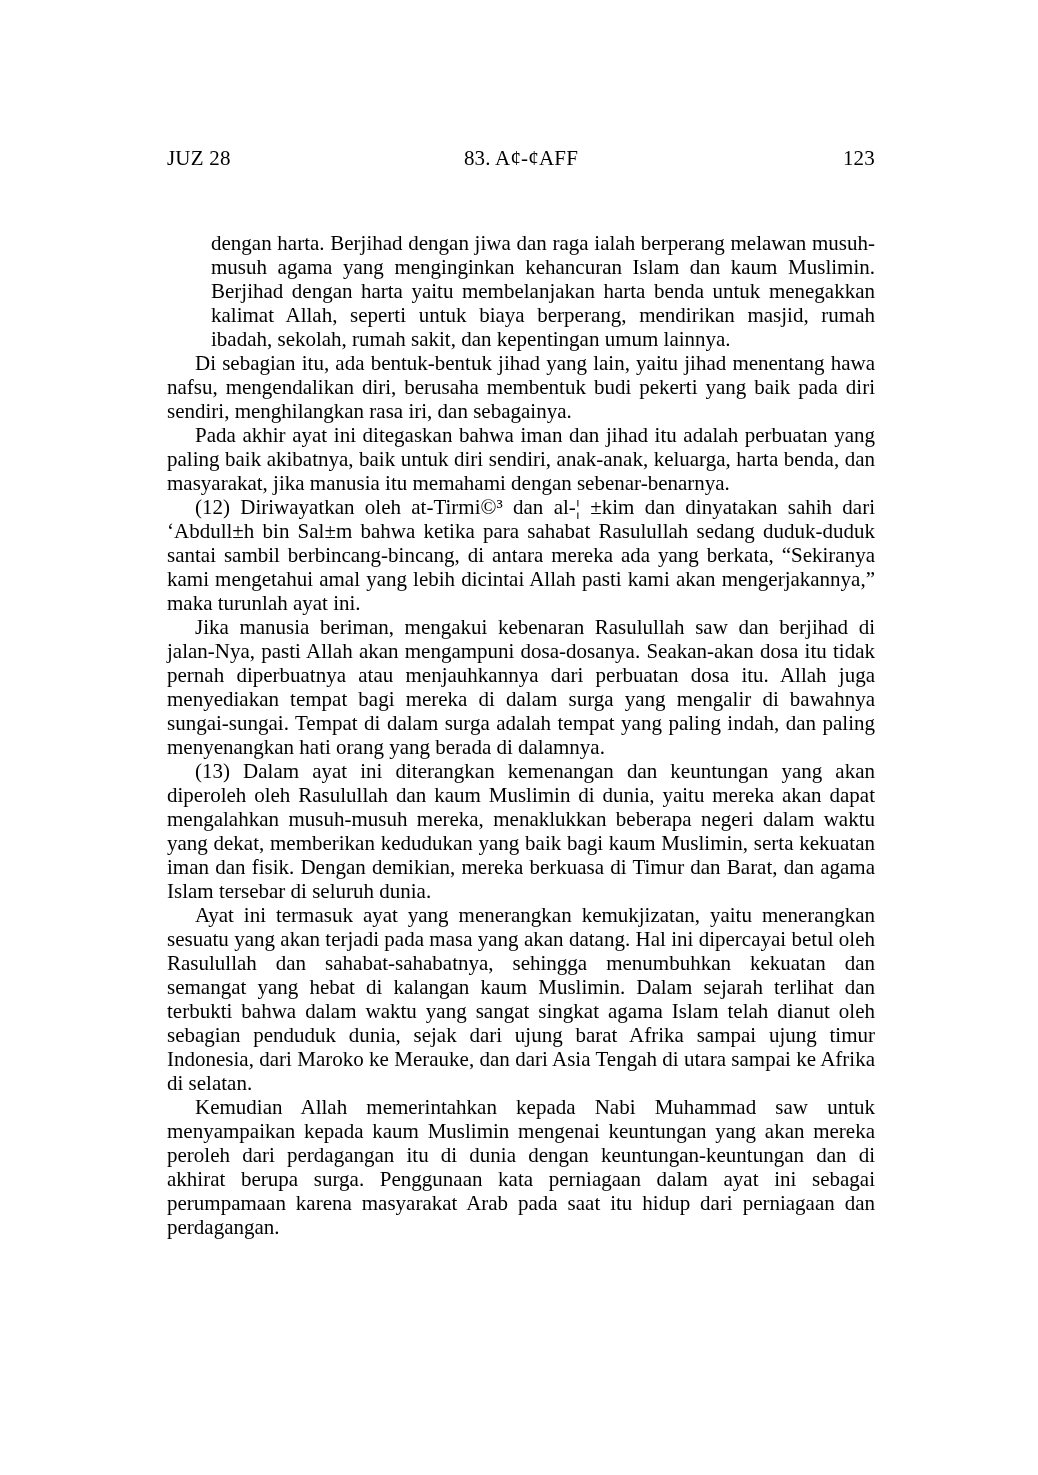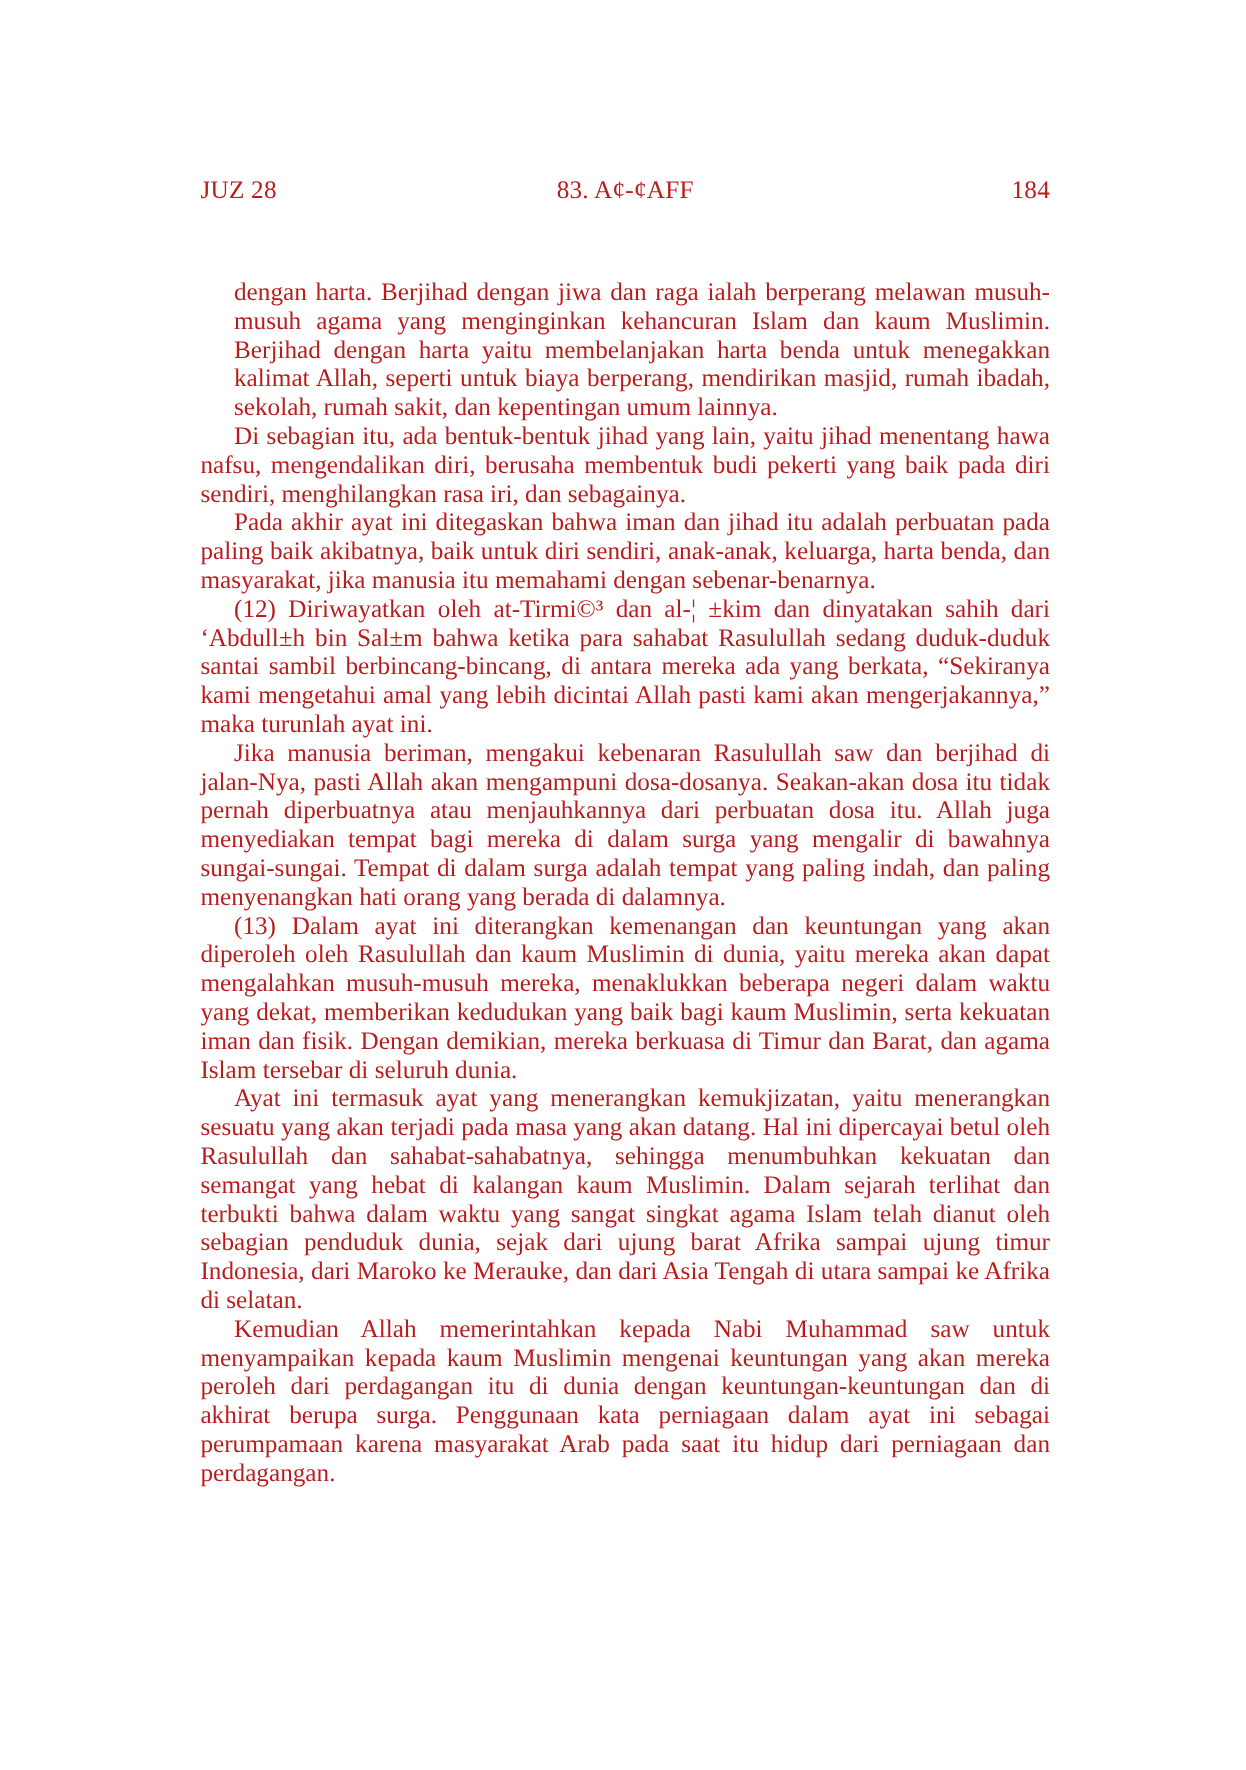--- a/index.html
+++ b/index.html
@@ -5,21 +5,21 @@
   html, body {
     margin: 0;
     padding: 0;
     background: #ffffff;
   }
   .page {
     position: relative;
     width: 1038px;
     height: 1475px;
     background: #ffffff;
-    color: #b91c1c;
+    color: #000000;
     font-family: "Liberation Serif", "DejaVu Serif", serif;
     overflow: hidden;
   }
   .running-header {
     position: absolute;
     top: 146px;
     left: 167px;
     width: 708px;
     display: grid;
     grid-template-columns: 1fr auto 1fr;
@@ -40,39 +40,39 @@
     line-height: 24px;
     text-align: justify;
     text-justify: inter-word;
   }
   .body-text p {
     margin: 0;
     padding: 0;
     text-indent: 28px;
   }
   .body-text p.continuation-indented {
-    margin-left: 28px;
+    margin-left: 44px;
     text-indent: 0;
   }
 </style>
 </head>
 <body>
 
 <div class="page">
 
   <div class="running-header">
     <span class="hdr-left">JUZ 28</span>
     <span class="hdr-center">83. A¢-¢AFF</span>
-    <span class="hdr-right">184</span>
+    <span class="hdr-right">123</span>
   </div>
 
   <div class="body-text">
     <p class="continuation-indented">dengan harta. Berjihad dengan jiwa dan raga ialah berperang melawan musuh-musuh agama yang menginginkan kehancuran Islam dan kaum Muslimin. Berjihad dengan harta yaitu membelanjakan harta benda untuk menegakkan kalimat Allah, seperti untuk biaya berperang, mendirikan masjid, rumah ibadah, sekolah, rumah sakit, dan kepentingan umum lainnya.</p>
     <p>Di sebagian itu, ada bentuk-bentuk jihad yang lain, yaitu jihad menentang hawa nafsu, mengendalikan diri, berusaha membentuk budi pekerti yang baik pada diri sendiri, menghilangkan rasa iri, dan sebagainya.</p>
-    <p>Pada akhir ayat ini ditegaskan bahwa iman dan jihad itu adalah perbuatan pada paling baik akibatnya, baik untuk diri sendiri, anak-anak, keluarga, harta benda, dan masyarakat, jika manusia itu memahami dengan sebenar-benarnya.</p>
+    <p>Pada akhir ayat ini ditegaskan bahwa iman dan jihad itu adalah perbuatan yang paling baik akibatnya, baik untuk diri sendiri, anak-anak, keluarga, harta benda, dan masyarakat, jika manusia itu memahami dengan sebenar-benarnya.</p>
     <p>(12) Diriwayatkan oleh at-Tirmi©³ dan al-¦ ±kim dan dinyatakan sahih dari ‘Abdull±h bin Sal±m bahwa ketika para sahabat Rasulullah sedang duduk-duduk santai sambil berbincang-bincang, di antara mereka ada yang berkata, “Sekiranya kami mengetahui amal yang lebih dicintai Allah pasti kami akan mengerjakannya,” maka turunlah ayat ini.</p>
     <p>Jika manusia beriman, mengakui kebenaran Rasulullah saw dan berjihad di jalan-Nya, pasti Allah akan mengampuni dosa-dosanya. Seakan-akan dosa itu tidak pernah diperbuatnya atau menjauhkannya dari perbuatan dosa itu. Allah juga menyediakan tempat bagi mereka di dalam surga yang mengalir di bawahnya sungai-sungai. Tempat di dalam surga adalah tempat yang paling indah, dan paling menyenangkan hati orang yang berada di dalamnya.</p>
     <p>(13) Dalam ayat ini diterangkan kemenangan dan keuntungan yang akan diperoleh oleh Rasulullah dan kaum Muslimin di dunia, yaitu mereka akan dapat mengalahkan musuh-musuh mereka, menaklukkan beberapa negeri dalam waktu yang dekat, memberikan kedudukan yang baik bagi kaum Muslimin, serta kekuatan iman dan fisik. Dengan demikian, mereka berkuasa di Timur dan Barat, dan agama Islam tersebar di seluruh dunia.</p>
     <p>Ayat ini termasuk ayat yang menerangkan kemukjizatan, yaitu menerangkan sesuatu yang akan terjadi pada masa yang akan datang. Hal ini dipercayai betul oleh Rasulullah dan sahabat-sahabatnya, sehingga menumbuhkan kekuatan dan semangat yang hebat di kalangan kaum Muslimin. Dalam sejarah terlihat dan terbukti bahwa dalam waktu yang sangat singkat agama Islam telah dianut oleh sebagian penduduk dunia, sejak dari ujung barat Afrika sampai ujung timur Indonesia, dari Maroko ke Merauke, dan dari Asia Tengah di utara sampai ke Afrika di selatan.</p>
     <p>Kemudian Allah memerintahkan kepada Nabi Muhammad saw untuk menyampaikan kepada kaum Muslimin mengenai keuntungan yang akan mereka peroleh dari perdagangan itu di dunia dengan keuntungan-keuntungan dan di akhirat berupa surga. Penggunaan kata perniagaan dalam ayat ini sebagai perumpamaan karena masyarakat Arab pada saat itu hidup dari perniagaan dan perdagangan.</p>
   </div>
 
 </div>
 
 </body></html>

